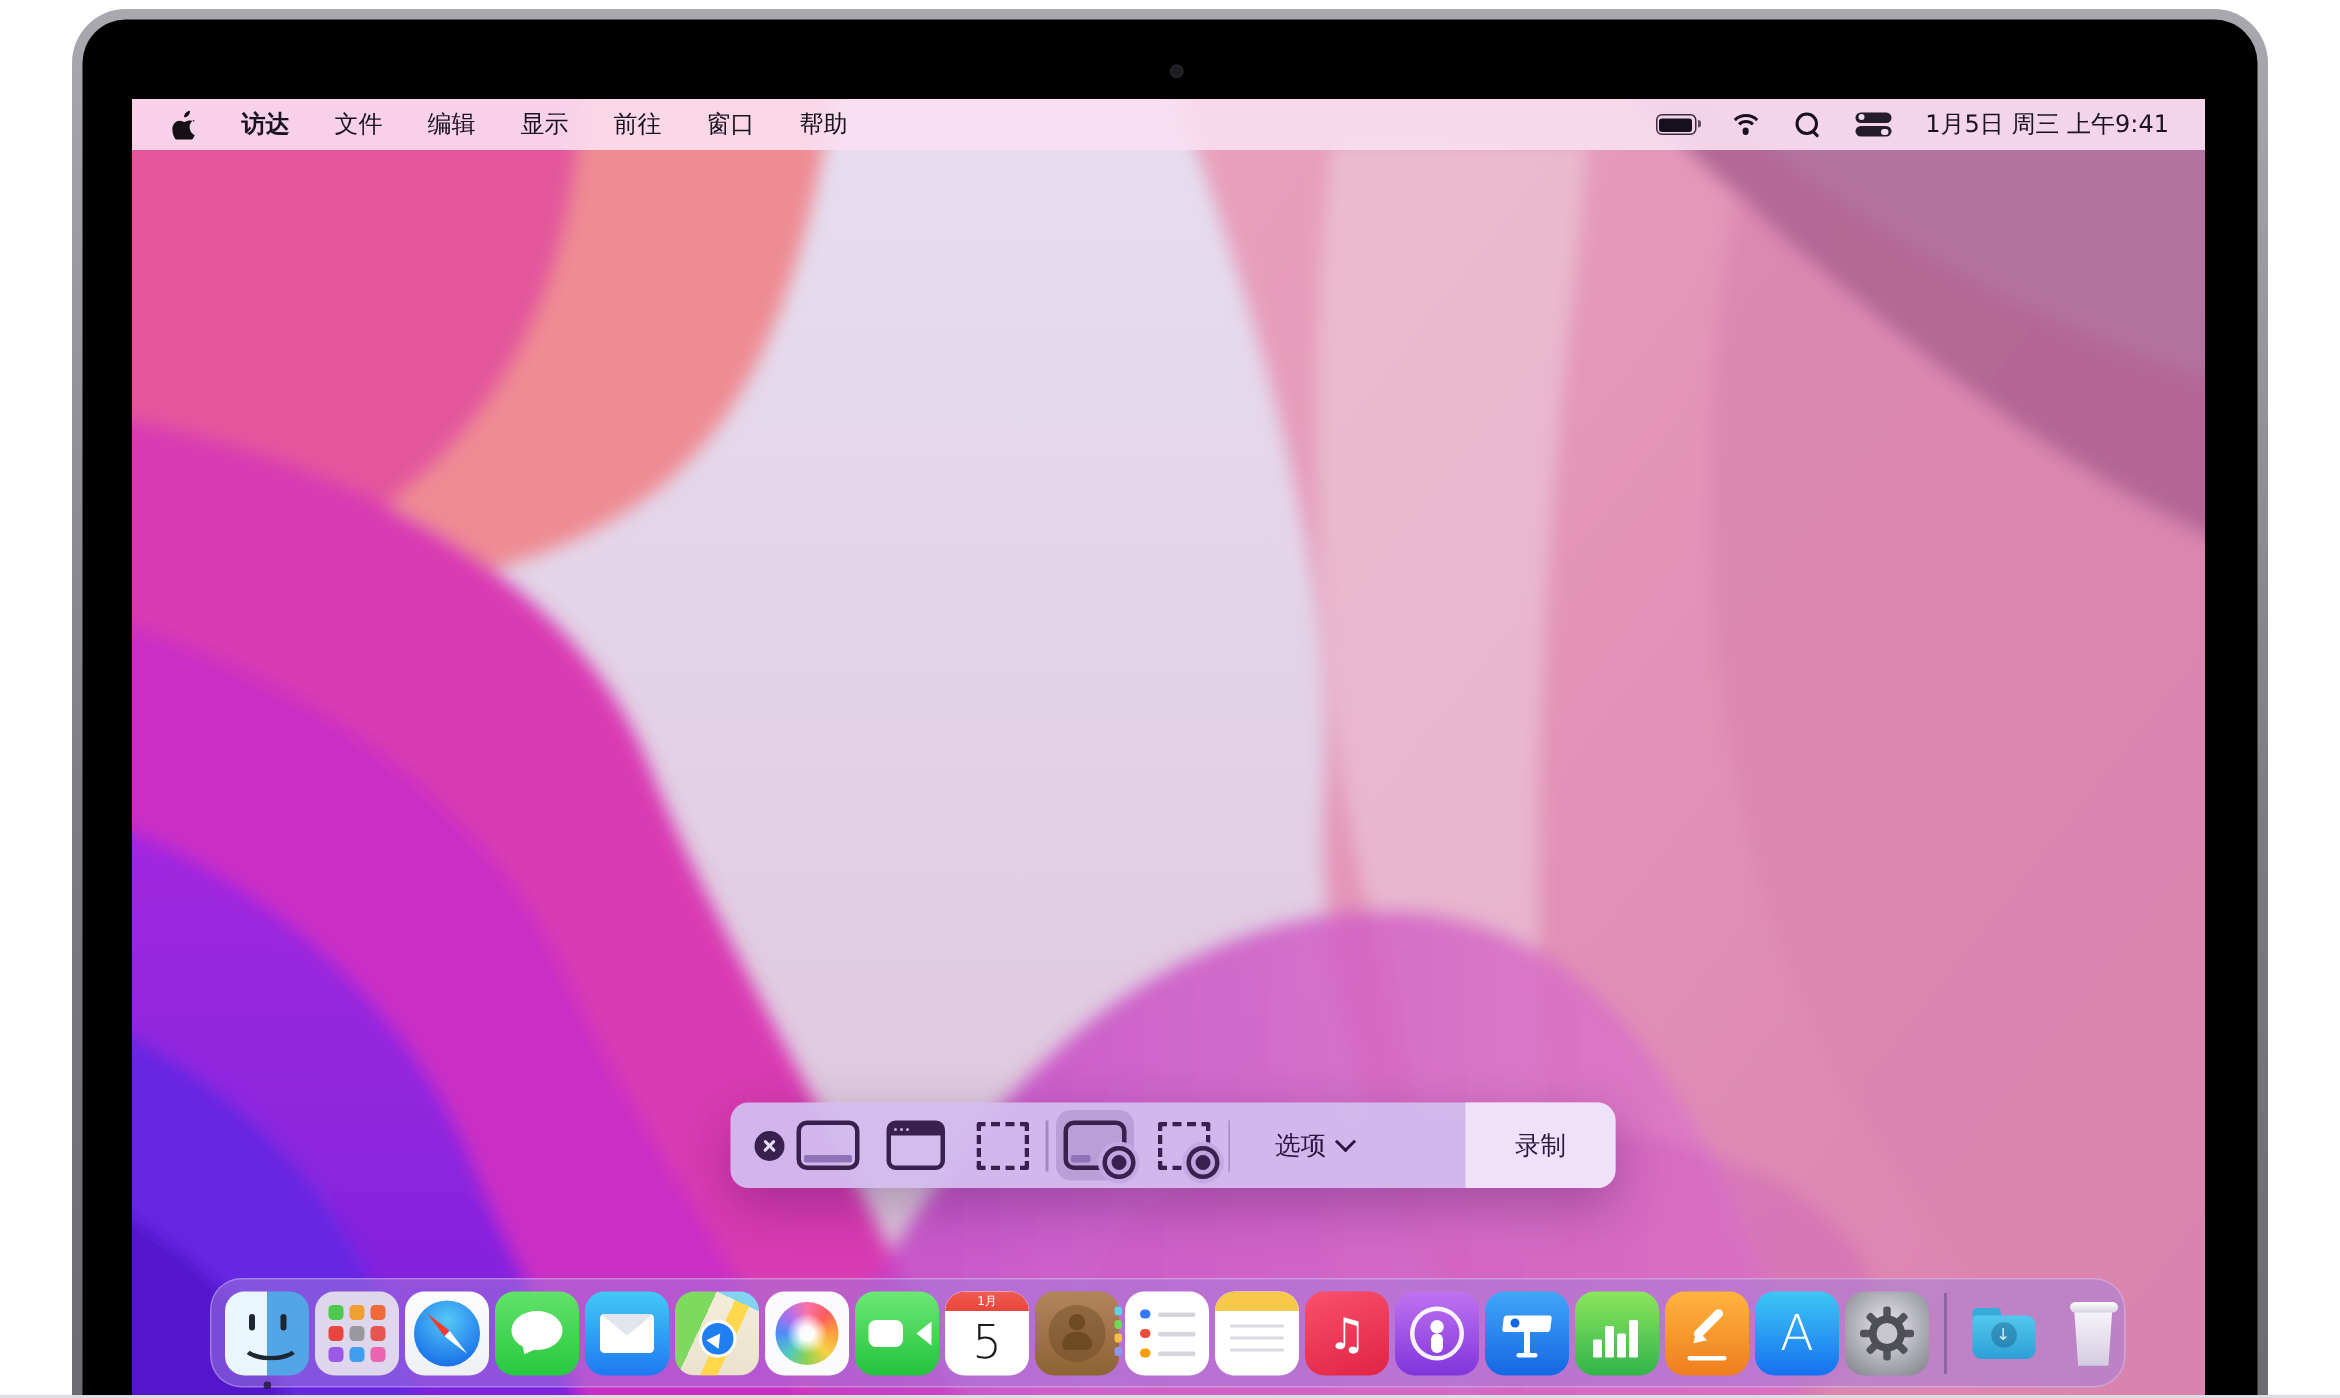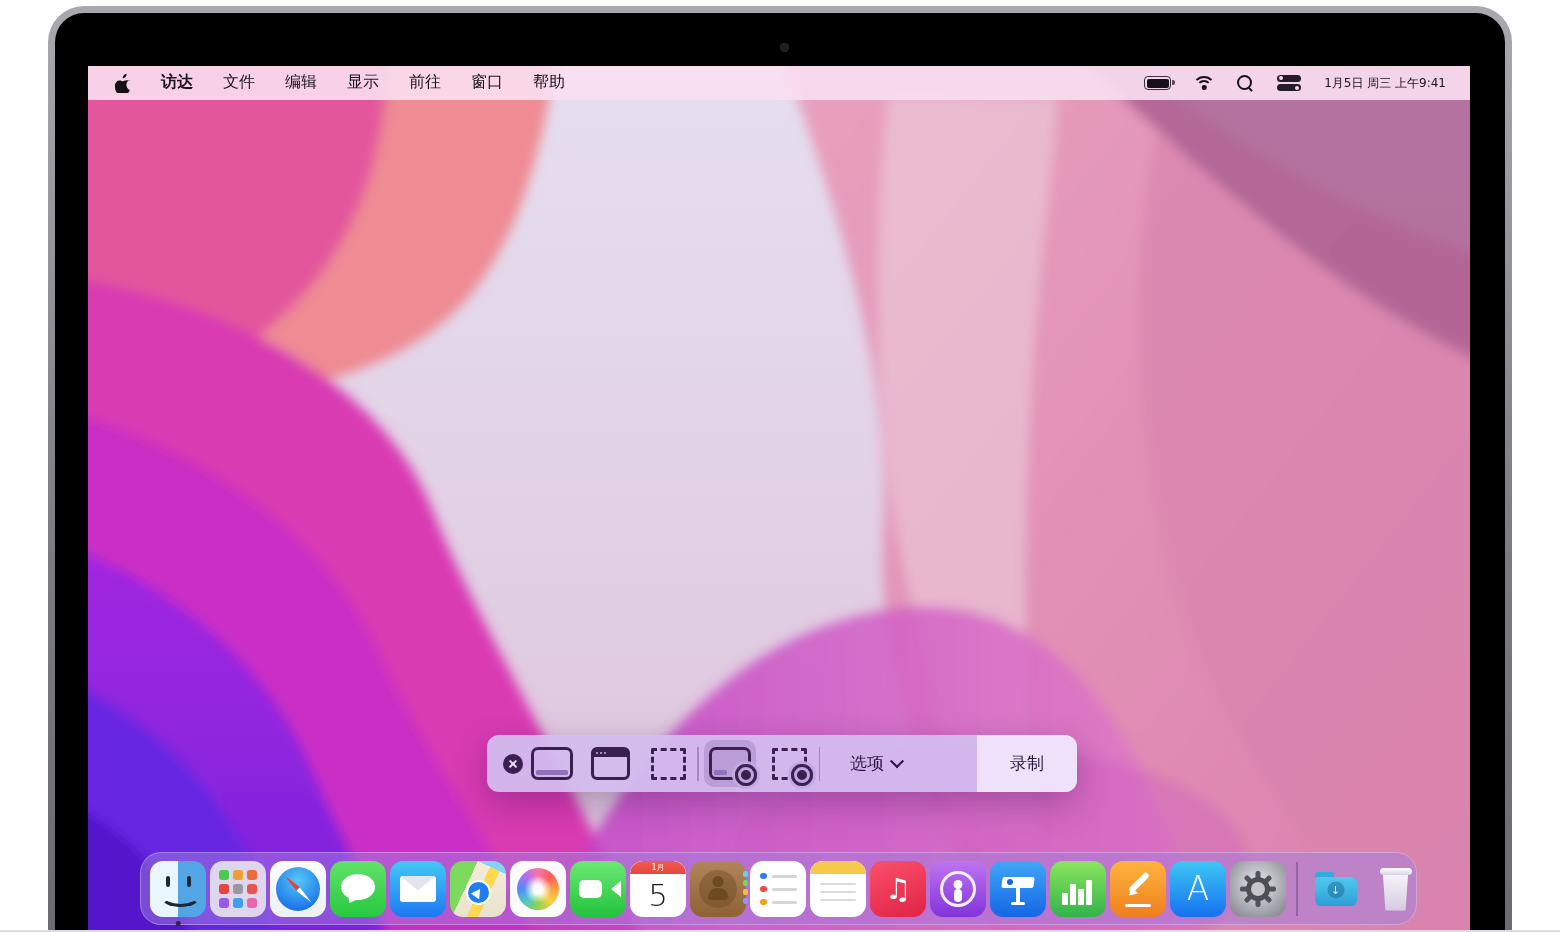--- a/index.html
+++ b/index.html
@@ -20,40 +20,40 @@
   
   .screen{position:absolute;left:88px;top:66px;width:1382px;height:866px;overflow:hidden;background:#d9c8e2;}
   .wallpaper{position:absolute;left:0;top:0;width:1382px;height:866px;}
 
   
   .menubar{position:absolute;left:0;top:0;right:0;height:34px;display:flex;align-items:center;
        background:rgba(250,223,241,0.9);color:#19121f;font-size:16px;padding:0 10px;z-index:10;}
   .mb-left{display:flex;align-items:center;}
   .apple{width:18px;height:20px;margin:0 14px 0 16px;display:block;}
   .apple svg{display:block;width:100%;height:100%;fill:#141016;}
-  .mb-item{padding:11px 15px;line-height:34px;white-space:nowrap;font-family:Liberation Mono, monospace;}
+  .mb-item{padding:11px 15px;line-height:34px;white-space:nowrap;}
   .mb-item.app{font-weight:bold;}
   .mb-right{margin-left:auto;display:flex;align-items:center;gap:23px;padding-right:14px;}
   .battery{width:25px;height:12px;border:1.5px solid rgba(25,15,30,.85);border-radius:4px;position:relative;}
   .battery .fill{position:absolute;inset:1.5px;background:#16101c;border-radius:2px;}
   .battery .tip{position:absolute;right:-4.5px;top:3px;width:2.5px;height:5px;background:rgba(25,15,30,.7);border-radius:0 2px 2px 0;}
   .wifi{width:20px;height:15px;position:relative;}
   .wifi span{position:absolute;left:50%;border:2.2px solid transparent;border-top-color:#16101c;border-radius:50%;}
   .wifi .a1{width:19px;height:19px;transform:translateX(-50%);top:0;}
   .wifi .a2{width:11px;height:11px;transform:translateX(-50%);top:4.5px;}
   .wifi .a3{position:absolute;left:50%;top:9.5px;transform:translateX(-50%);width:4.5px;height:4.5px;background:#16101c;border-radius:50%;border:none;}
   .search{width:17px;height:17px;position:relative;}
   .search .lens{position:absolute;left:0;top:0;width:11px;height:11px;border:2.2px solid #16101c;border-radius:50%;}
   .search .handle{position:absolute;right:1px;bottom:1px;width:6px;height:2.2px;background:#16101c;border-radius:1px;transform:rotate(45deg);}
   .ccenter{width:24px;height:17px;display:flex;flex-direction:column;gap:2.5px;justify-content:center;}
   .ccenter .pill{width:24px;height:7px;background:#241c2a;border-radius:4px;position:relative;}
   .ccenter .pill .knob{position:absolute;top:1.4px;width:4.2px;height:4.2px;background:#f4dcec;border-radius:50%;}
   .ccenter .p1 .knob{left:2px;}
   .ccenter .p2 .knob{right:2px;}
-  .clock{font-size:12px;white-space:nowrap;}
+  .clock{font-size:16px;white-space:nowrap;}
 
   
   .sstoolbar{position:absolute;left:399px;top:669px;width:590px;height:57px;
        background:rgba(210,188,238,0.94);border-radius:12px;z-index:9;
        box-shadow:0 12px 34px rgba(35,8,66,.28);display:flex;align-items:center;}
   .ss-close{width:20px;height:20px;border-radius:50%;background:#39204f;position:relative;margin-left:16px;flex:none;cursor:default;}
   .ss-close i{position:absolute;left:50%;top:50%;width:10px;height:2.2px;background:#e9ddf6;border-radius:1px;}
   .ss-close i.x1{transform:translate(-50%,-50%) rotate(45deg);}
   .ss-close i.x2{transform:translate(-50%,-50%) rotate(-45deg);}
   .ss-tool{width:58px;height:47px;display:flex;align-items:center;justify-content:center;position:relative;flex:none;}

